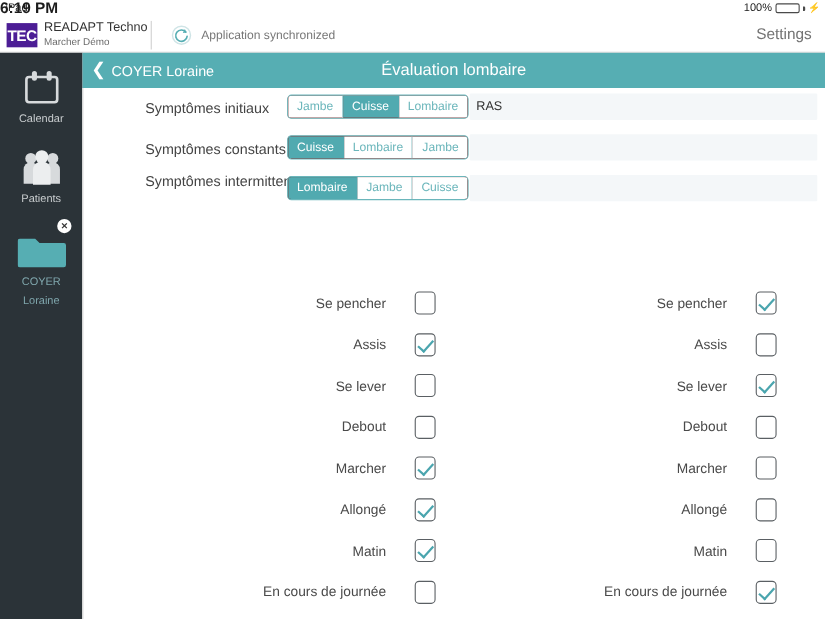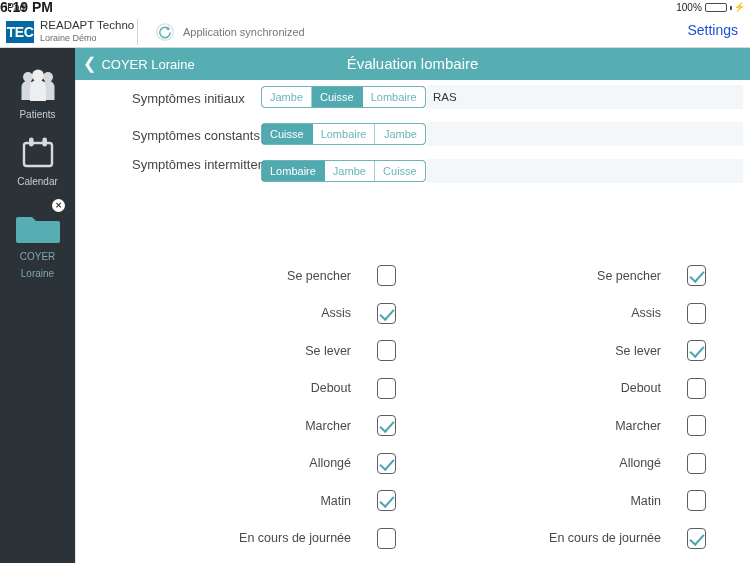--- a/index.html
+++ b/index.html
@@ -27,33 +27,33 @@
   .bolt { font-size: 9px; color: #4a4a4a; line-height: 9px; }
 
   
   .appheader {
     position: absolute; top: 15px; left: 0; width: 750px; height: 33px;
     background: #ffffff;
     border-bottom: 1px solid #d8d8d8;
   }
   .logo-box {
     position: absolute; left: 6px; top: 6px; width: 28px; height: 22px;
-    background: #0369a1; color: #ffffff;
+    background: #4c1d95; color: #ffffff;
     font-size: 14px; font-weight: bold; letter-spacing: -0.5px;
     line-height: 22px; text-align: center; font-family: "Liberation Sans", sans-serif;
     overflow: hidden;
   }
   .brand { position: absolute; left: 40px; top: 3px; }
   .brand-name { font-size: 11.5px; color: #333; line-height: 14px; }
   .brand-sub { font-size: 9px; color: #6b6b6b; line-height: 12px; }
   .hdr-divider { position: absolute; left: 137px; top: 4px; width: 1px; height: 26px; background: #d0d0d0; }
   .sync-wrap { position: absolute; left: 155px; top: 7px; display: flex; align-items: center; gap: 8px; }
   .sync-circle { width: 20px; height: 20px; }
   .sync-text { font-size: 11px; color: #777; }
-  .settings-btn { position: absolute; right: 12px; top: 7px; font-size: 14px; color: #1d4ed8; }
+  .settings-btn { position: absolute; right: 12px; top: 7px; font-size: 14px; color: #737373; }
 
   
   .sidebar {
     position: absolute; left: 0; top: 48px; width: 75px; height: 515px;
     background: #2b3338;
   }
   .side-item { position: relative; width: 75px; padding-top: 14px; text-align: center; cursor: pointer; }
   .side-label { font-size: 10px; color: #c9cdcf; margin-top: 5px; line-height: 12px; }
   .side-label.teal { color: #7fa6ac; }
   .side-icon { height: 36px; display: flex; align-items: center; justify-content: center; }
@@ -168,62 +168,62 @@
       <span class="batt"><span class="batt-fill" style="width:100%"></span></span>
       <span class="batt-cap"></span>
       <span class="bolt">⚡</span>
     </div>
   </div>
 
   <div class="appheader">
     <div class="logo-box">TEC</div>
     <div class="brand">
       <div class="brand-name">READAPT Techno</div>
-      <div class="brand-sub">Loraine Démo</div>
+      <div class="brand-sub">Marcher Démo</div>
     </div>
     <div class="hdr-divider"></div>
     <div class="sync-wrap">
       <span class="sync-circle">
         <svg width="20" height="20" viewBox="0 0 20 20">
           <circle cx="10" cy="10" r="8.2" fill="none" stroke="#cfe4e6" stroke-width="1.3"></circle>
           <path d="M14 7.2 A5.2 5.2 0 1 0 15.1 11" fill="none" stroke="#56aeb3" stroke-width="1.5" stroke-linecap="round"></path>
           <path d="M13.1 4.4 L14.4 7.5 L11.2 7.9 Z" fill="#56aeb3"></path>
         </svg>
       </span>
       <span class="sync-text">Application synchronized</span>
     </div>
     <div class="settings-btn">Settings</div>
   </div>
 
   <div class="sidebar">
+    <div class="side-item">
+      <div class="side-icon">
+        <svg width="36" height="34" viewBox="0 0 36 34">
+          <rect x="4" y="7" width="28" height="23" rx="2.5" fill="none" stroke="#d7dadc" stroke-width="2.4"></rect>
+          <rect x="9" y="1.5" width="4.6" height="9" rx="2.3" fill="#d7dadc"></rect>
+          <rect x="22.4" y="1.5" width="4.6" height="9" rx="2.3" fill="#d7dadc"></rect>
+        </svg>
+      </div>
+      <div class="side-label">Calendar</div>
+    </div>
+
     <div class="side-item" style="padding-top:20px">
       <div class="side-icon">
         <svg width="38" height="34" viewBox="0 0 38 34">
           <circle cx="9" cy="8" r="5" fill="#d7dadc"></circle>
           <path d="M2.5 31 V18 a6.5 6.5 0 0 1 13 0 V31 Z" fill="#d7dadc"></path>
           <circle cx="29" cy="8" r="5" fill="#d7dadc"></circle>
           <path d="M22.5 31 V18 a6.5 6.5 0 0 1 13 0 V31 Z" fill="#d7dadc"></path>
           <circle cx="19" cy="6.5" r="6" fill="#eceeef"></circle>
           <path d="M11 32 V18.5 a8 8 0 0 1 16 0 V32 Z" fill="#eceeef"></path>
         </svg>
       </div>
       <div class="side-label">Patients</div>
     </div>
 
-    <div class="side-item">
-      <div class="side-icon">
-        <svg width="36" height="34" viewBox="0 0 36 34">
-          <rect x="4" y="7" width="28" height="23" rx="2.5" fill="none" stroke="#d7dadc" stroke-width="2.4"></rect>
-          <rect x="9" y="1.5" width="4.6" height="9" rx="2.3" fill="#d7dadc"></rect>
-          <rect x="22.4" y="1.5" width="4.6" height="9" rx="2.3" fill="#d7dadc"></rect>
-        </svg>
-      </div>
-      <div class="side-label">Calendar</div>
-    </div>
-
     <div class="side-item" style="padding-top:22px">
       <div class="close-badge">✕</div>
       <div class="side-icon">
         <svg width="44" height="34" viewBox="0 0 44 34">
           <path d="M2 6 h14 l4 4 h22 a2 2 0 0 1 2 2 v18 a2 2 0 0 1 -2 2 H2 a2 2 0 0 1 -2 -2 V8 a2 2 0 0 1 2 -2 Z" fill="#56aeb3"></path>
         </svg>
       </div>
       <div class="side-label teal">COYER</div>
       <div class="side-label teal">Loraine</div>
     </div>

